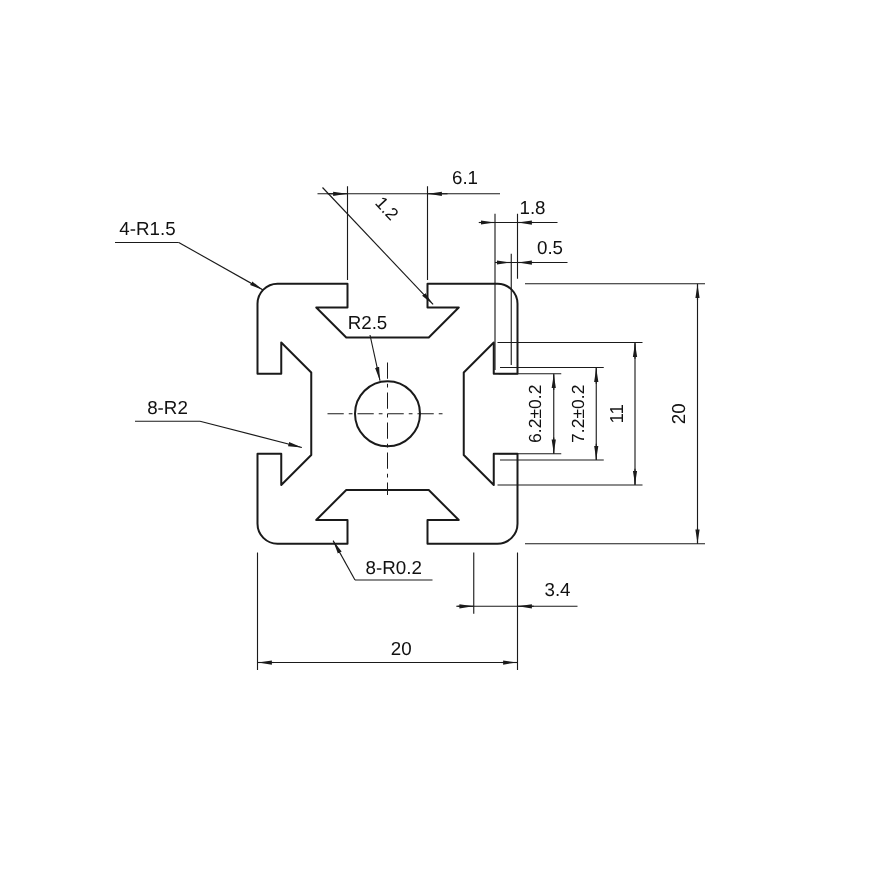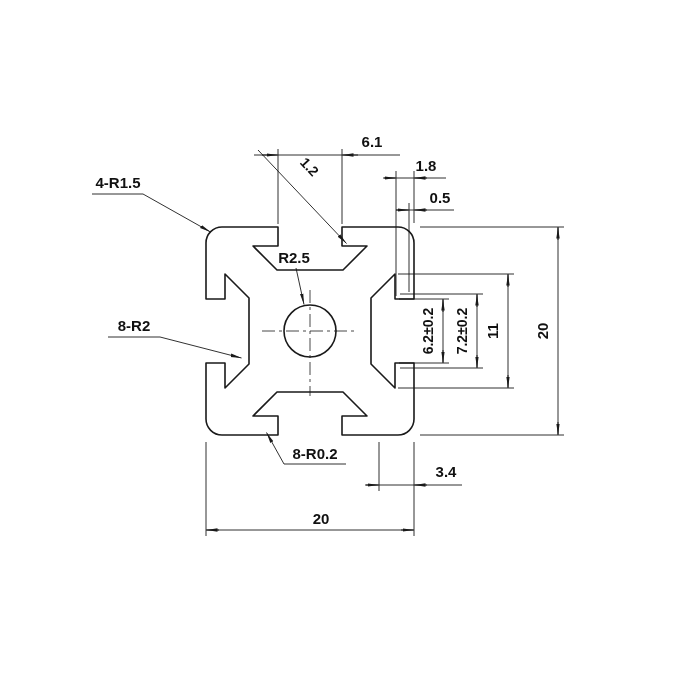--- a/index.html
+++ b/index.html
@@ -1,17 +1,17 @@
 <!DOCTYPE html>
 <html><head>
 <meta charset="utf-8">
 <style>
   html,body{margin:0;padding:0;background:#ffffff;}
   .canvas{width:700px;height:700px;background:#ffffff;position:relative;overflow:hidden;
-          font-family:"Liberation Sans","DejaVu Sans",sans-serif;font-weight:bold;}
+          font-family:"Liberation Sans","DejaVu Sans",sans-serif;}
   svg{display:block;}
   svg text{font-family:"Liberation Sans","DejaVu Sans",sans-serif;font-size:15px;fill:#111111;}
   svg text.small{font-size:14px;}
   .thick{stroke:#1a1a1a;stroke-width:1.6;fill:none;stroke-linejoin:round;}
   .thin{stroke:#1a1a1a;stroke-width:0.9;fill:none;}
   .cl{stroke:#1a1a1a;stroke-width:0.8;fill:none;stroke-dasharray:13 4 3 4;}
 </style>
 </head>
 <body>
 

